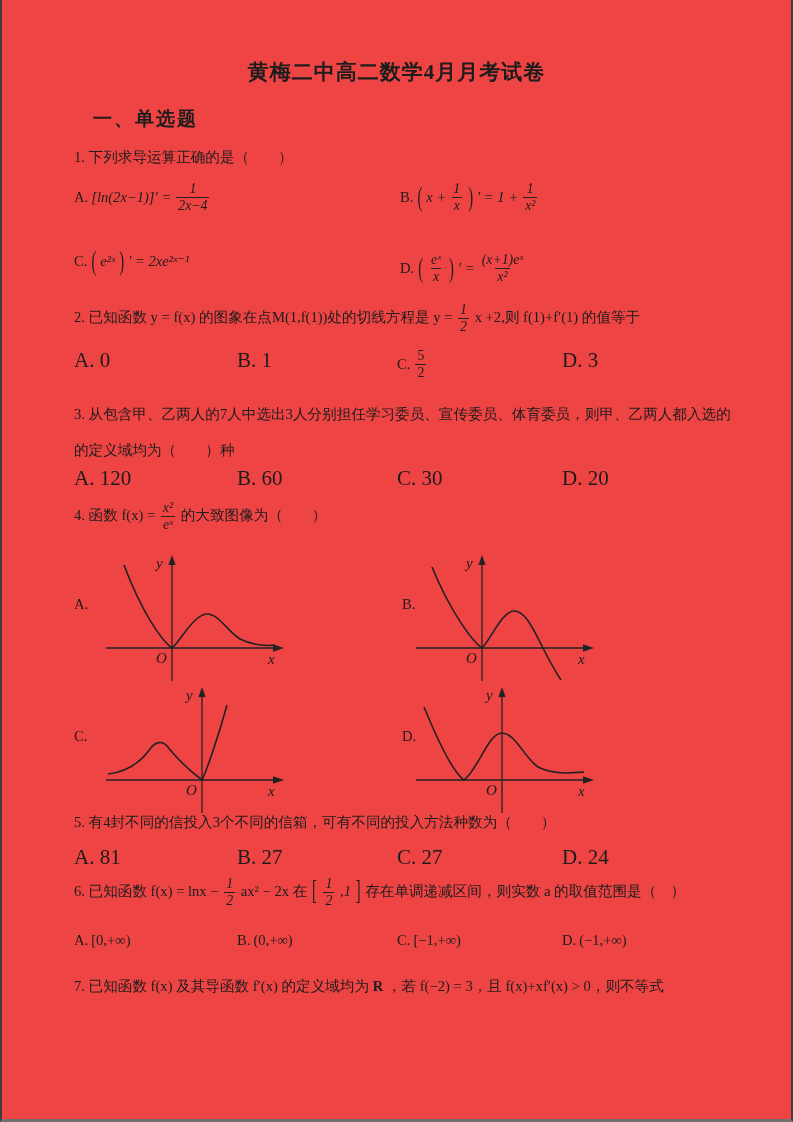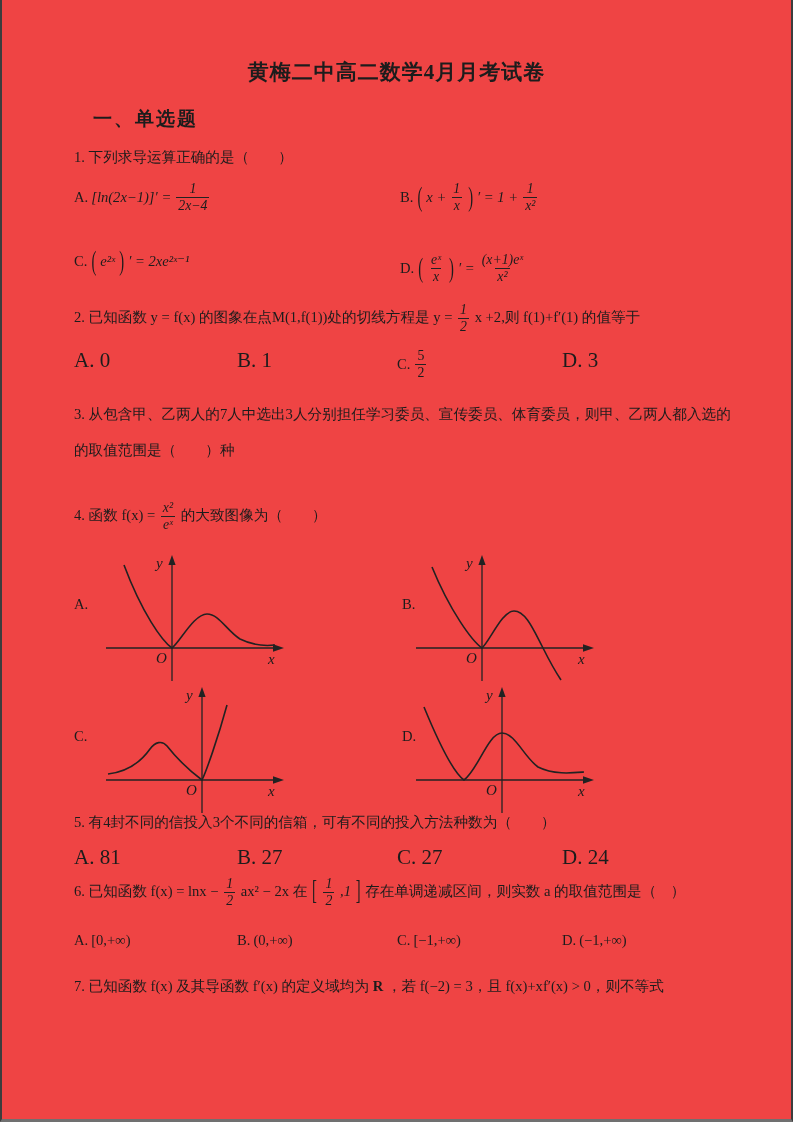--- a/index.html
+++ b/index.html
@@ -104,21 +104,27 @@
       <span>C.</span>
       <span class="frac">
         <span class="num">5</span>
         <span class="den">2</span>
       </span>
     </span>
     <span class="opt o4">D. 3</span>
   </div>
 
   <div class="abs t" style="top:404px">3. 从包含甲、乙两人的7人中选出3人分别担任学习委员、宣传委员、体育委员，则甲、乙两人都入选的</div>
-  <div class="abs t" style="top:440px">的取值范围是（　　）种</div>
+  <div class="abs t" style="top:440px">的定义域均为（　　）种</div>
+  <div class="abs row" style="top:466px">
+    <span class="opt o1">A. 120</span>
+    <span class="opt o2">B. 60</span>
+    <span class="opt o3">C. 30</span>
+    <span class="opt o4">D. 20</span>
+  </div>
 
   <div class="abs t" style="top:500px">
     <span>4. 函数 f(x) =</span>
     <span class="frac">
       <span class="num it">x²</span>
       <span class="den it">eˣ</span>
     </span>
     <span>的大致图像为（　　）</span>
   </div>
 

